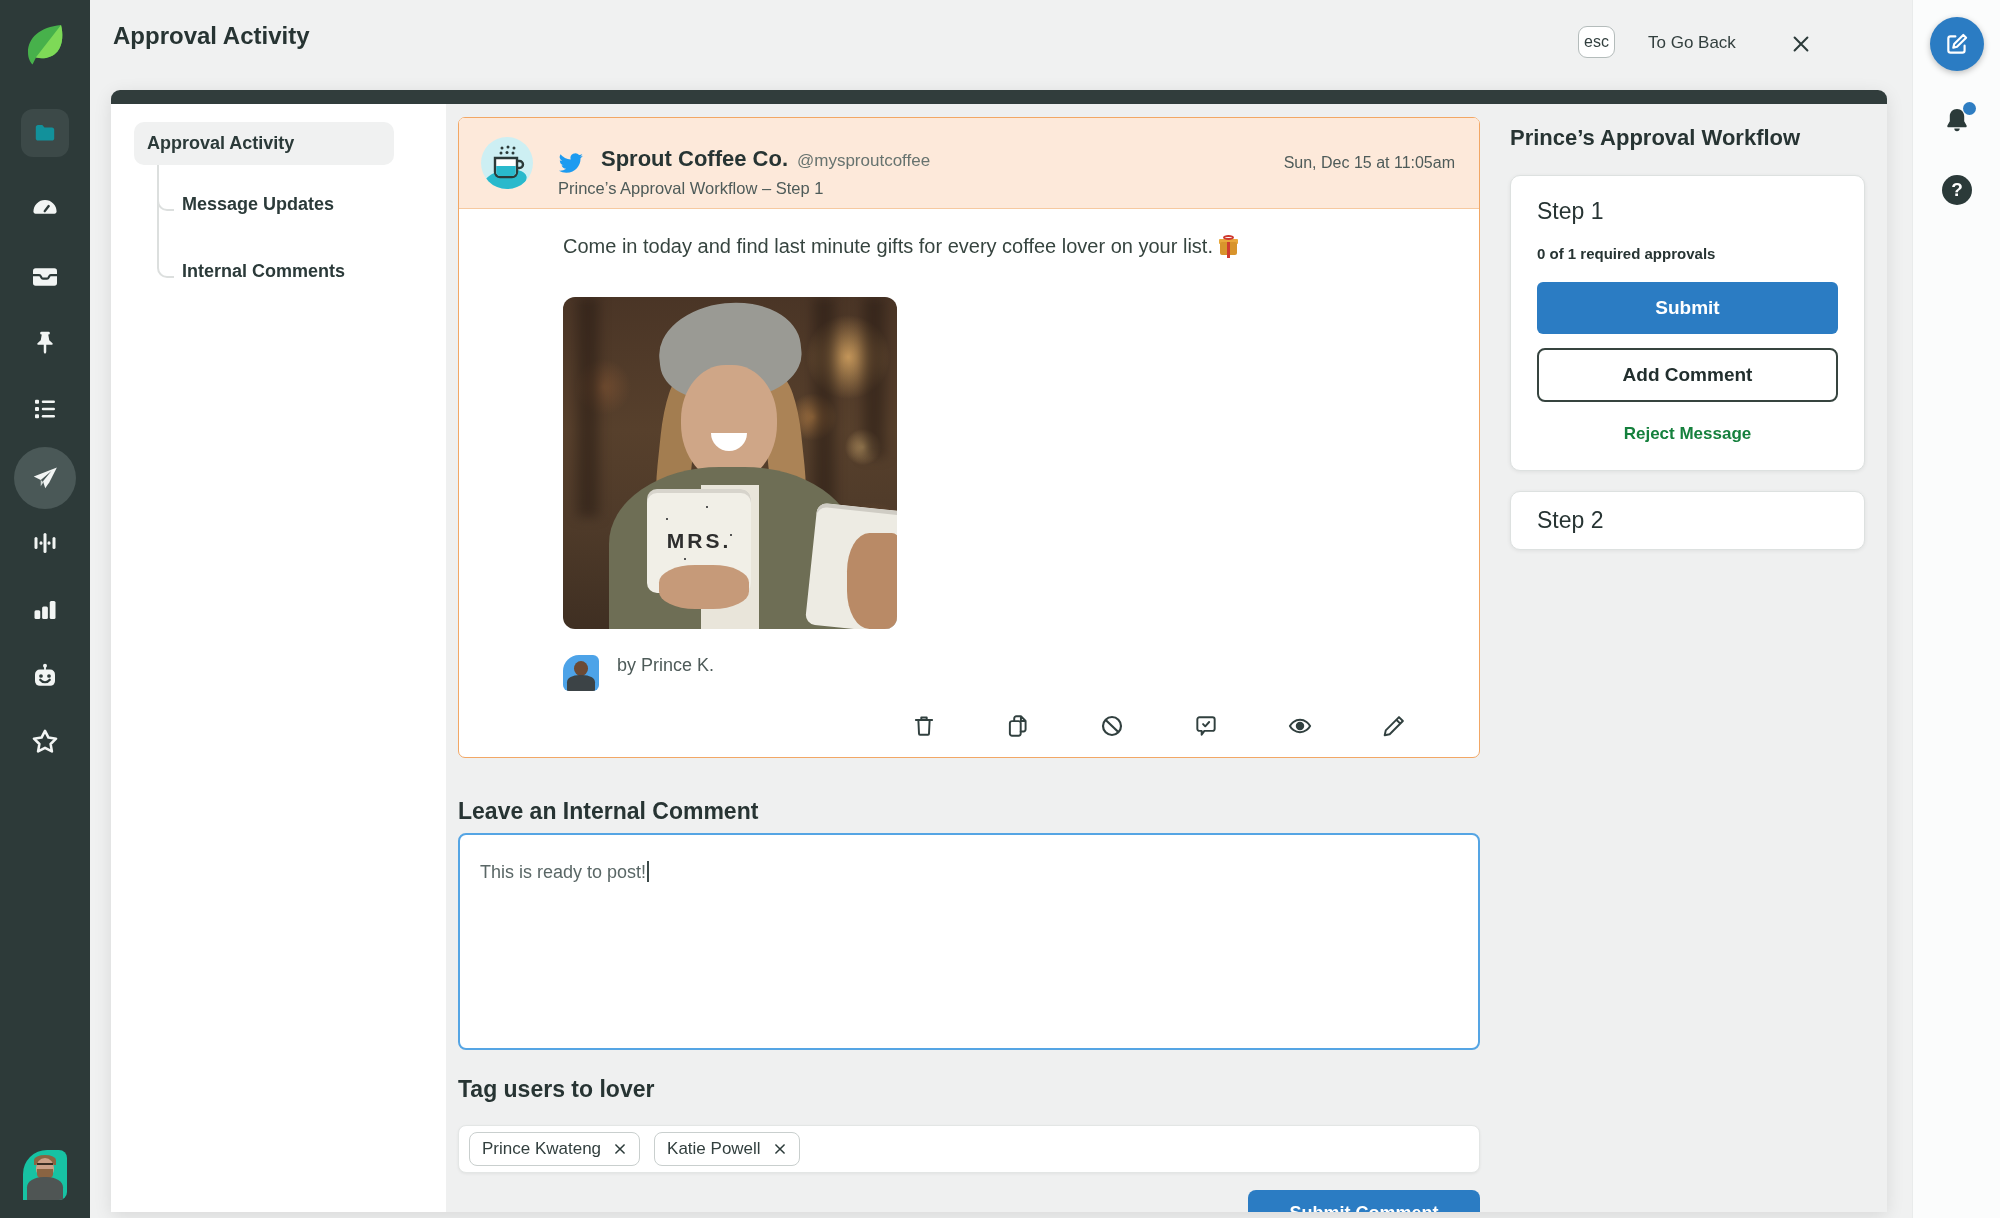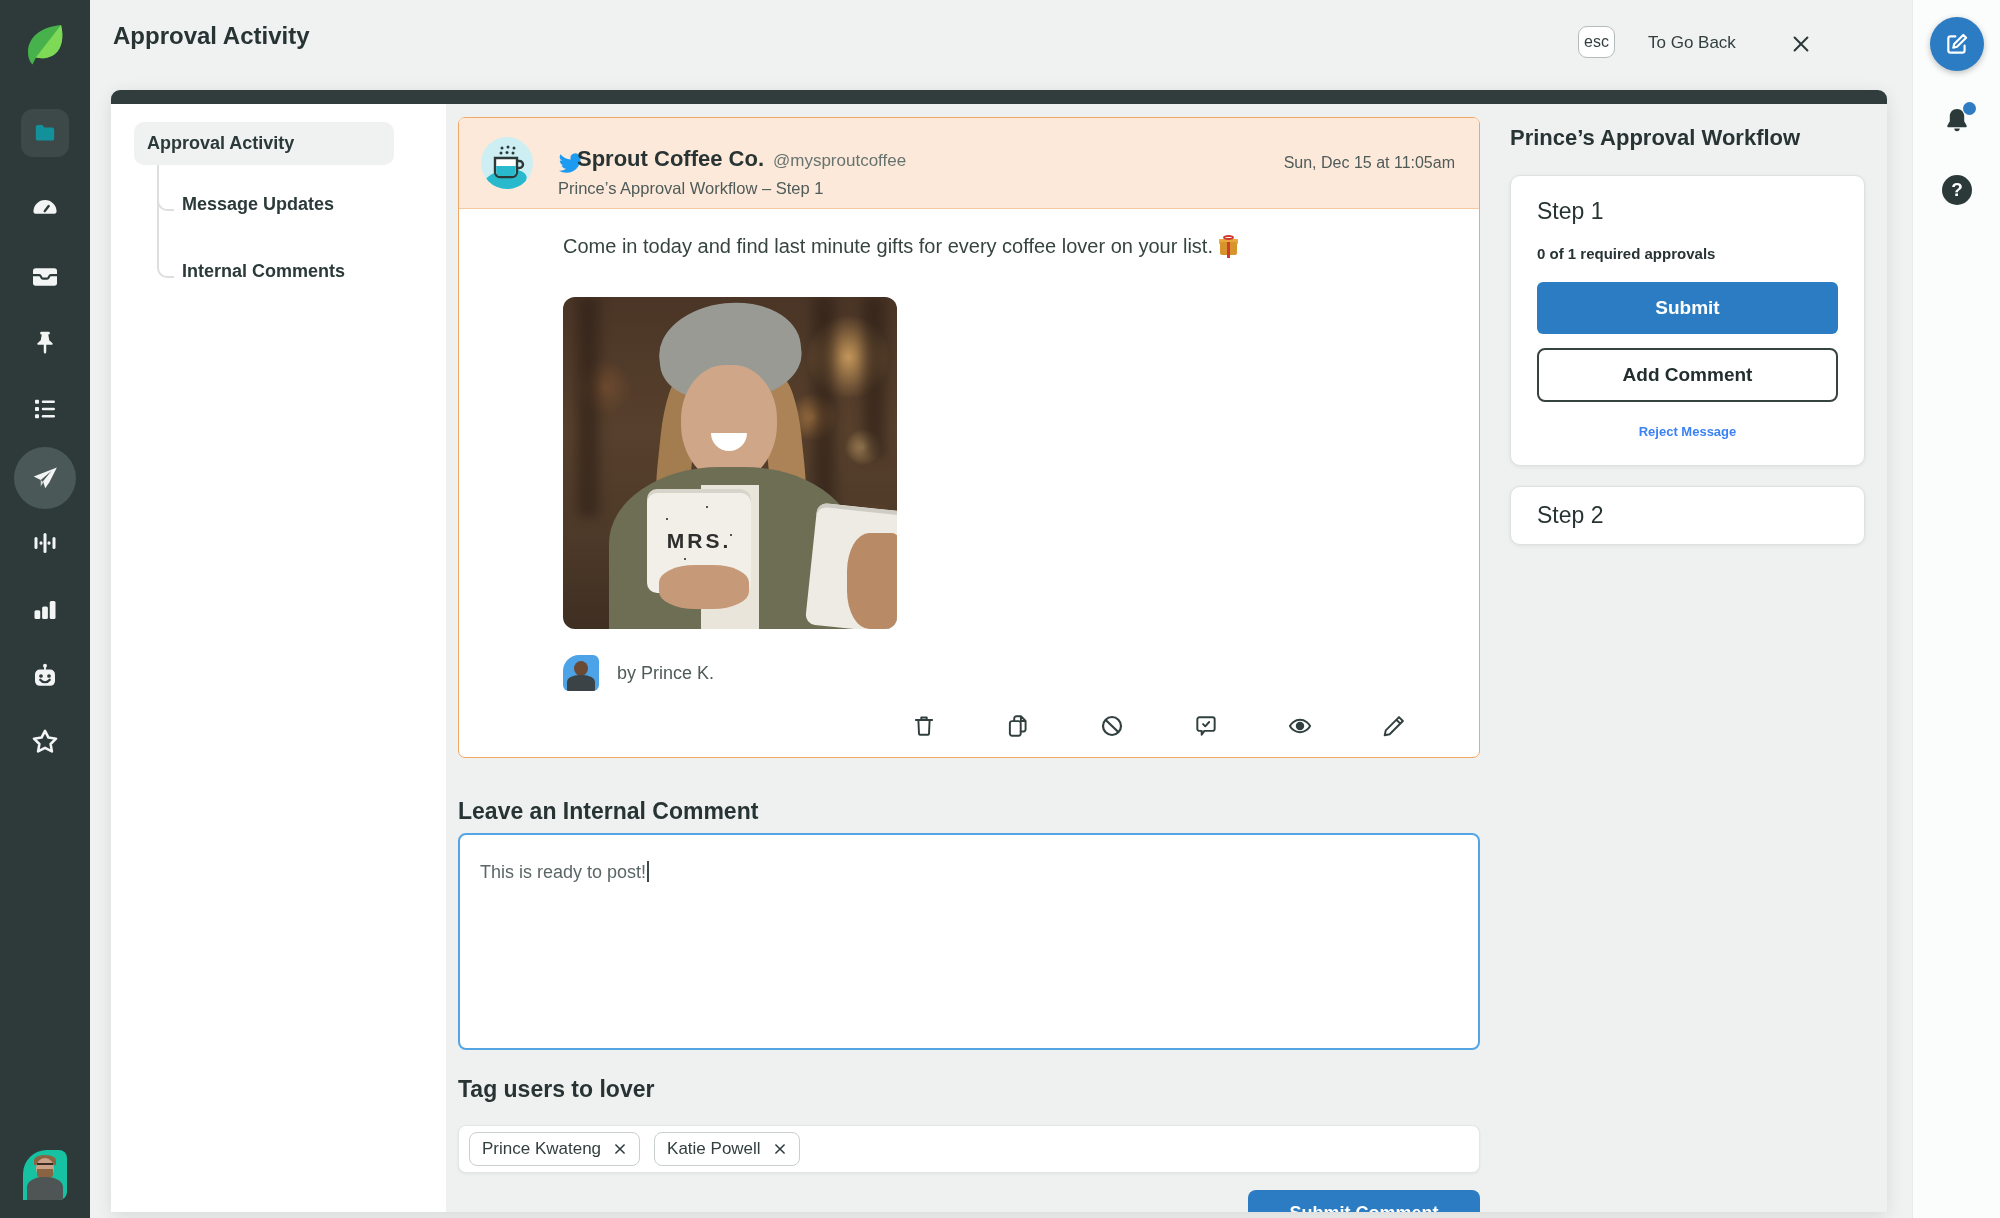--- a/index.html
+++ b/index.html
@@ -43,21 +43,21 @@
   .tree-l { position:absolute; left:46px; width:17px; border-left:2px solid #dcdfde; border-bottom:2px solid #dcdfde; border-bottom-left-radius:10px; }
   .nav-child { position:absolute; left:71px; font-size:18px; font-weight:600; color:#2b3a39; }
 
   
   .msg-card { position:absolute; left:347px; top:13px; width:1022px; height:641px; background:#fff; border:1.5px solid #f2a765; border-radius:7px; }
   .msg-header { position:relative; height:91px; background:#fde9da; border-radius:5px 5px 0 0; border-bottom:1px solid #f6c9a0; }
   .coffee-avatar { position:absolute; left:22px; top:19px; width:52px; height:52px; border-radius:50%; background:#cdeff3; overflow:hidden; }
   .coffee-avatar .swoosh { position:absolute; left:2px; top:33px; width:44px; height:22px; background:#29b9cc; border-radius:50%; transform:rotate(-12deg); }
   .coffee-avatar svg { position:absolute; left:10px; top:8px; }
   .tw-bird { position:absolute; left:99px; top:32px; }
-  .msg-author { position:absolute; left:118px; top:28px; font-size:22px; font-weight:bold; color:#273433; }
+  .msg-author { position:absolute; left:142px; top:28px; font-size:22px; font-weight:bold; color:#273433; }
   .msg-handle { font-size:17px; font-weight:normal; color:#67736f; margin-left:9px; }
   .msg-sub { position:absolute; left:99px; top:61px; font-size:16.5px; color:#4e5b59; }
   .msg-time { position:absolute; right:24px; top:36px; font-size:16px; color:#4e5b59; }
   .msg-body { padding:22px 36px 0 104px; }
   .msg-text { font-size:20px; line-height:30px; color:#36443f; max-width:880px; }
   .gift { display:inline-block; width:19px; height:19px; position:relative; vertical-align:-2px; margin-left:6px; }
   .gift .box { position:absolute; left:1px; top:6px; width:17px; height:13px; background:#d8942c; border-radius:2px; }
   .gift .lid { position:absolute; left:0; top:3px; width:19px; height:5px; background:#e9a83b; border-radius:1px; }
   .gift .ribbon { position:absolute; left:8px; top:3px; width:3px; height:16px; background:#cf3a2f; }
   .gift .bow { position:absolute; left:4px; top:-1px; width:11px; height:5px; border:2px solid #cf3a2f; border-radius:50%; background:transparent; }
@@ -79,21 +79,21 @@
   .photo .smile { position:absolute; left:148px; top:136px; width:36px; height:18px; background:#fff; border-radius:0 0 40px 40px; }
   .photo .jacket { position:absolute; left:46px; top:170px; width:246px; height:170px; background:#6e6e55; border-radius:45% 45% 0 0; }
   .photo .scarf { position:absolute; left:138px; top:188px; width:58px; height:150px; background:#e9e5da; }
   .photo .mugL { position:absolute; left:84px; top:192px; width:104px; height:104px; background:#f1efe7; border-radius:10px;
       background-image:radial-gradient(1.5px 1.5px at 20px 30px, #555 50%, transparent 55%), radial-gradient(1.5px 1.5px at 60px 18px, #555 50%, transparent 55%), radial-gradient(1.5px 1.5px at 84px 46px, #555 50%, transparent 55%), radial-gradient(1.5px 1.5px at 38px 70px, #555 50%, transparent 55%), radial-gradient(1.5px 1.5px at 70px 84px, #555 50%, transparent 55%);
       display:flex; align-items:center; justify-content:center; font-size:21px; letter-spacing:3px; color:#2e2e2e; font-weight:bold; box-shadow:inset 0 4px 0 #d7d4cc; }
   .photo .mugR { position:absolute; left:248px; top:210px; width:92px; height:122px; background:#edebe3; border-radius:10px; transform:rotate(6deg); box-shadow:inset 0 4px 0 #cfccc4; }
   .photo .handL { position:absolute; left:96px; top:268px; width:90px; height:44px; background:#c69a79; border-radius:40%; }
   .photo .handR { position:absolute; left:284px; top:236px; width:56px; height:96px; background:#b98a66; border-radius:40% 20% 20% 40%; }
 
-  .byline { display:flex; align-items:center; margin-top:26px; }
+  .byline { display:flex; margin-top:26px; }
   .mini-avatar { width:36px; height:36px; background:#4da3e8; border-radius:16px 6px 6px 6px; position:relative; overflow:hidden; margin-right:18px; }
   .mini-avatar .head { position:absolute; left:11px; top:6px; width:14px; height:15px; background:#6b4a35; border-radius:50%; }
   .mini-avatar .shirt { position:absolute; left:4px; top:20px; width:28px; height:16px; background:#3c4346; border-radius:45% 45% 0 0; }
   .byline-text { font-size:18px; color:#4e5b59; }
   .action-row { display:flex; justify-content:flex-end; gap:68px; margin-top:22px; padding-right:36px; color:#31403f; }
   .action-row .ic { width:26px; height:26px; cursor:pointer; }
 
   .section-h { position:absolute; left:347px; font-size:23px; font-weight:bold; color:#273433; }
   .comment-box { position:absolute; left:347px; top:729px; width:1022px; height:217px; background:#fff; border:2px solid #55a5e4; border-radius:8px; padding:26px 20px; font-size:18px; color:#5a6766; cursor:text; }
   .caret { display:inline-block; width:2px; height:21px; background:#3c4a49; vertical-align:-4px; margin-left:1px; }
@@ -104,21 +104,21 @@
 
   
   .wf-panel { position:absolute; left:1399px; top:0; width:355px; }
   .wf-h { margin-top:21px; font-size:22px; font-weight:bold; color:#273433; }
   .step-card { background:#fff; border:1px solid #dde1e0; border-radius:10px; box-shadow:0 1px 4px rgba(0,0,0,.07); }
   .step1 { margin-top:24px; padding:22px 26px 26px 26px; }
   .step-label { font-size:23px; color:#273433; }
   .step-progress { margin-top:20px; font-size:15px; font-weight:bold; color:#273433; }
   .approve-btn { margin-top:20px; width:100%; height:52px; background:#2b7cc3; border:none; border-radius:6px; color:#fff; font-size:19px; font-weight:bold; cursor:pointer; font-family:"Liberation Sans",sans-serif; }
   .addcomment-btn { margin-top:14px; width:100%; height:54px; background:#fff; border:2px solid #36443f; border-radius:8px; color:#222f2e; font-size:19px; font-weight:bold; cursor:pointer; font-family:"Liberation Sans",sans-serif; }
-  .reject-link { margin-top:22px; text-align:center; font-size:13px; font-weight:bold; color:#3b82f6; cursor:pointer; }
+  .reject-link { margin-top:22px; text-align:center; font-size:17px; font-weight:bold; color:#15803d; cursor:pointer; }
   .step2 { margin-top:20px; padding:15px 26px; }
 </style>
 </head>
 <body>
 
 <div class="left-rail">
   <div class="rail-item" style="top:20px">
     <svg width="48" height="48" viewBox="0 0 48 48">
         <path d="M40 5 C19 7 7 18 7 32 c0 6 2 10 4.5 12.5 l3.5-7 c8 2 16.5 0 21.5-6 6-7.3 5.5-19 3.5-26.5z" fill="#47b14b"></path>
         <path d="M40 5 L14.8 37.6 c8 2 16.7-.1 21.7-6.1 6-7.3 5.5-19 3.5-26.5z" fill="#7ed957"></path>

